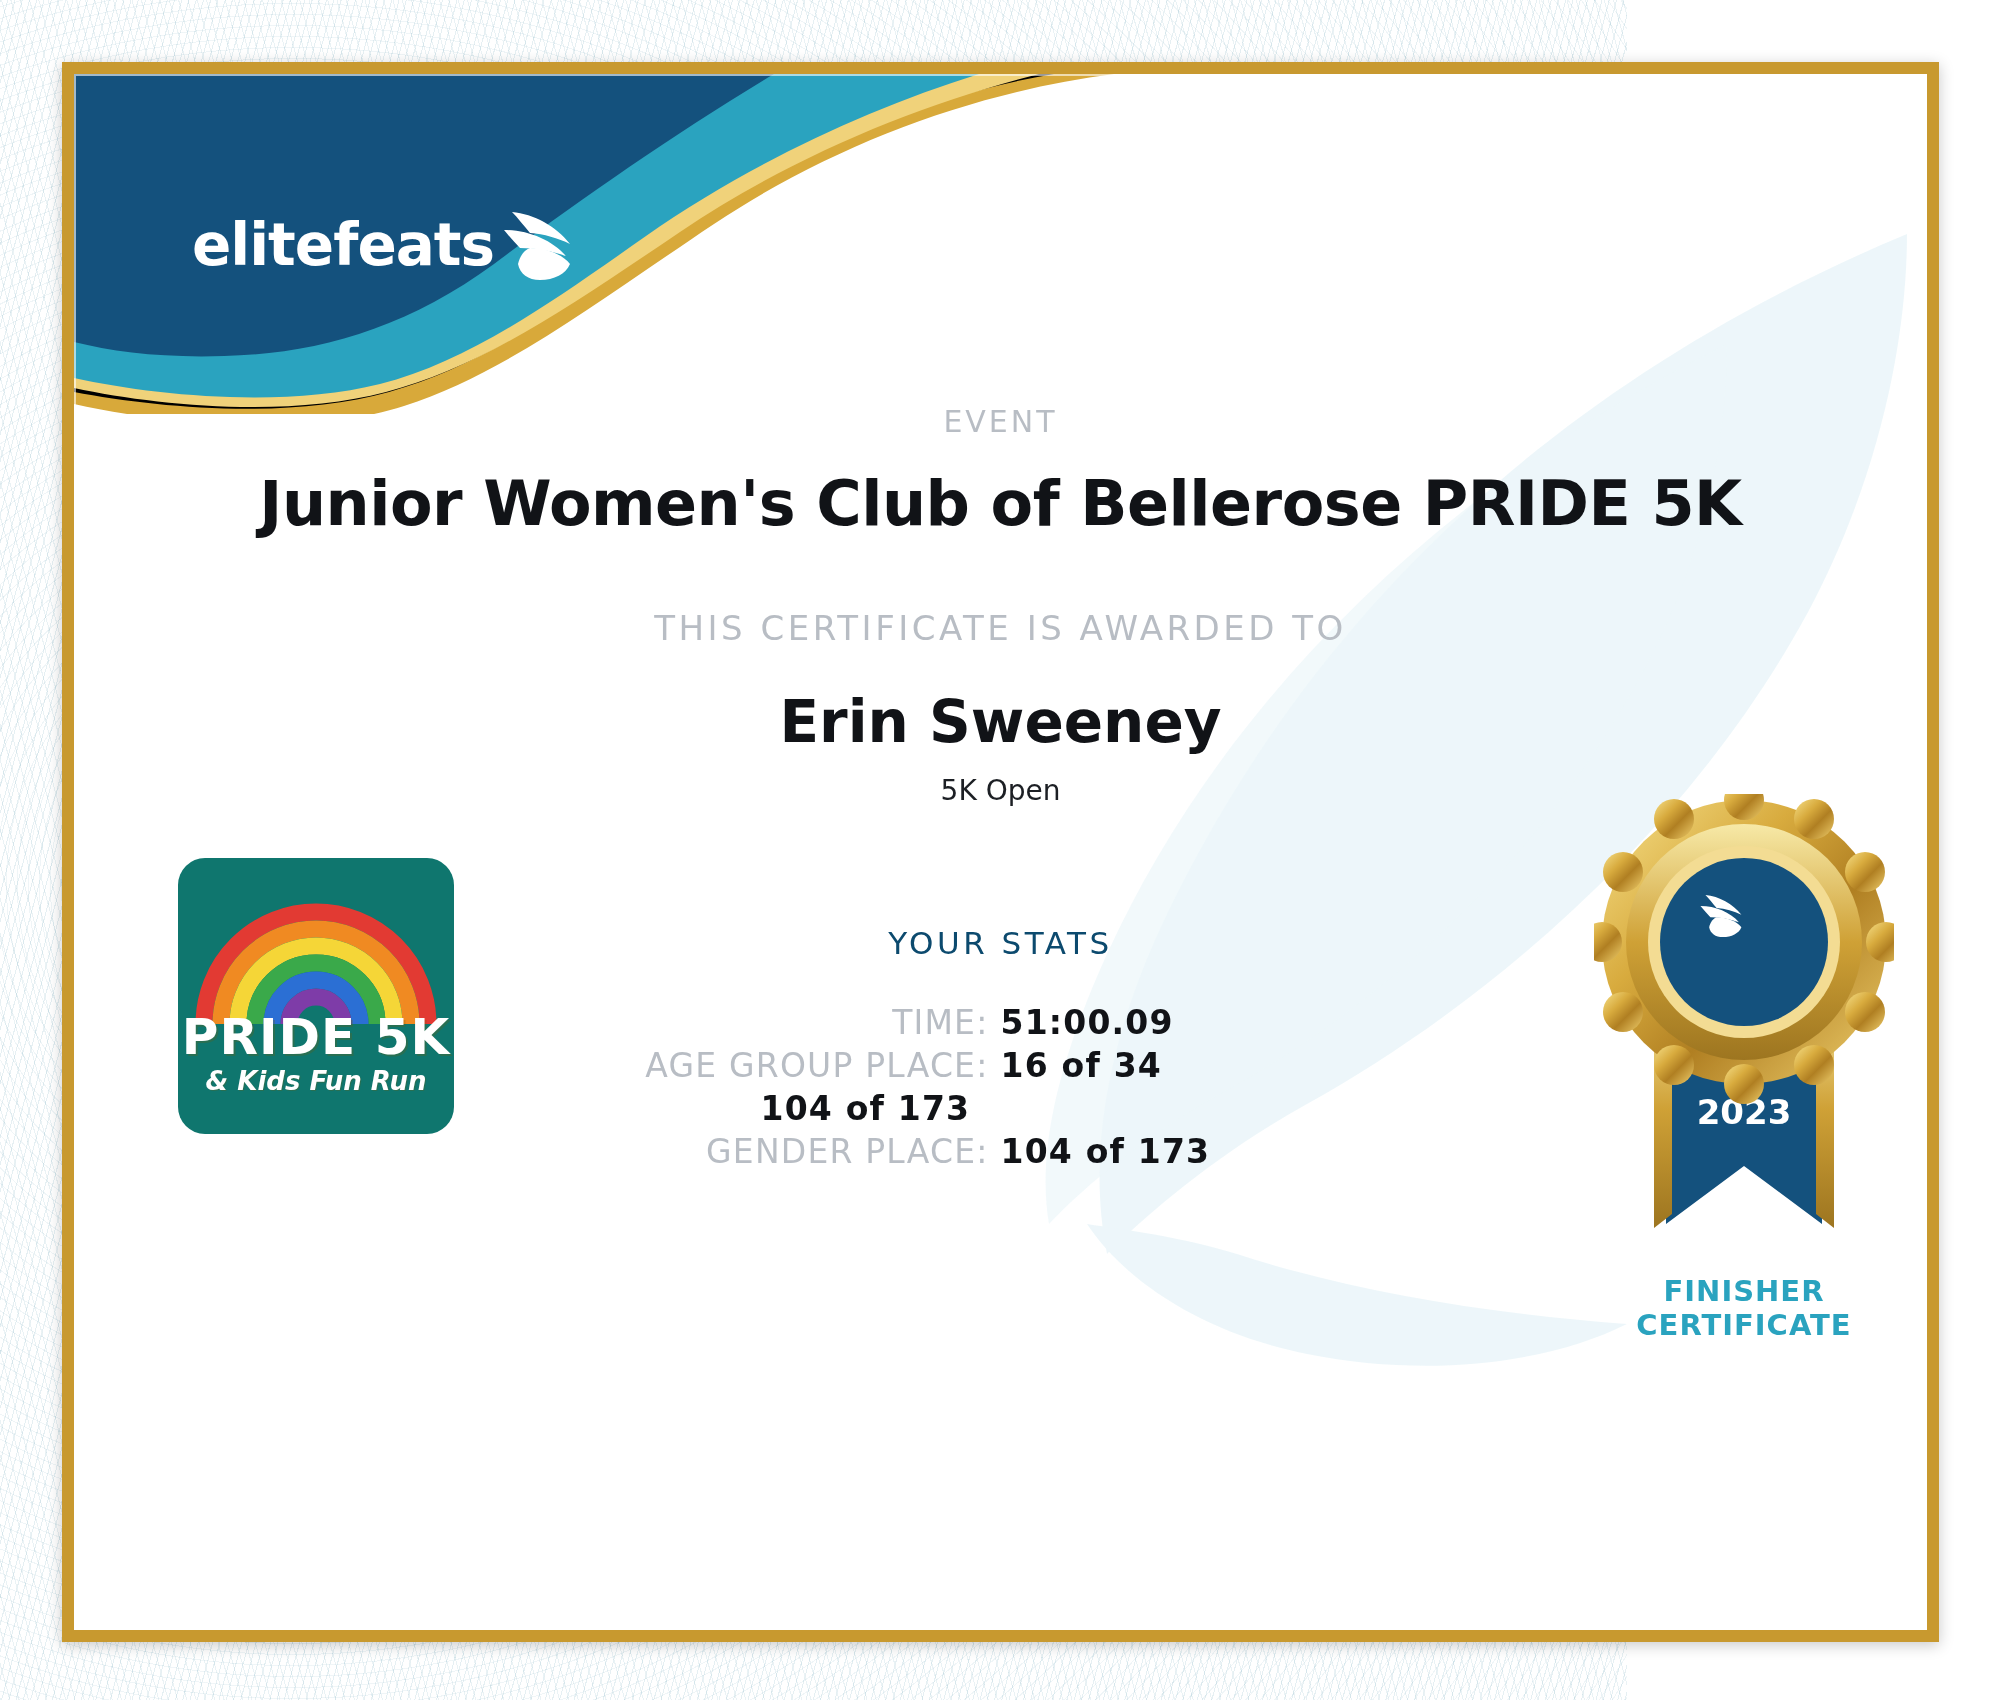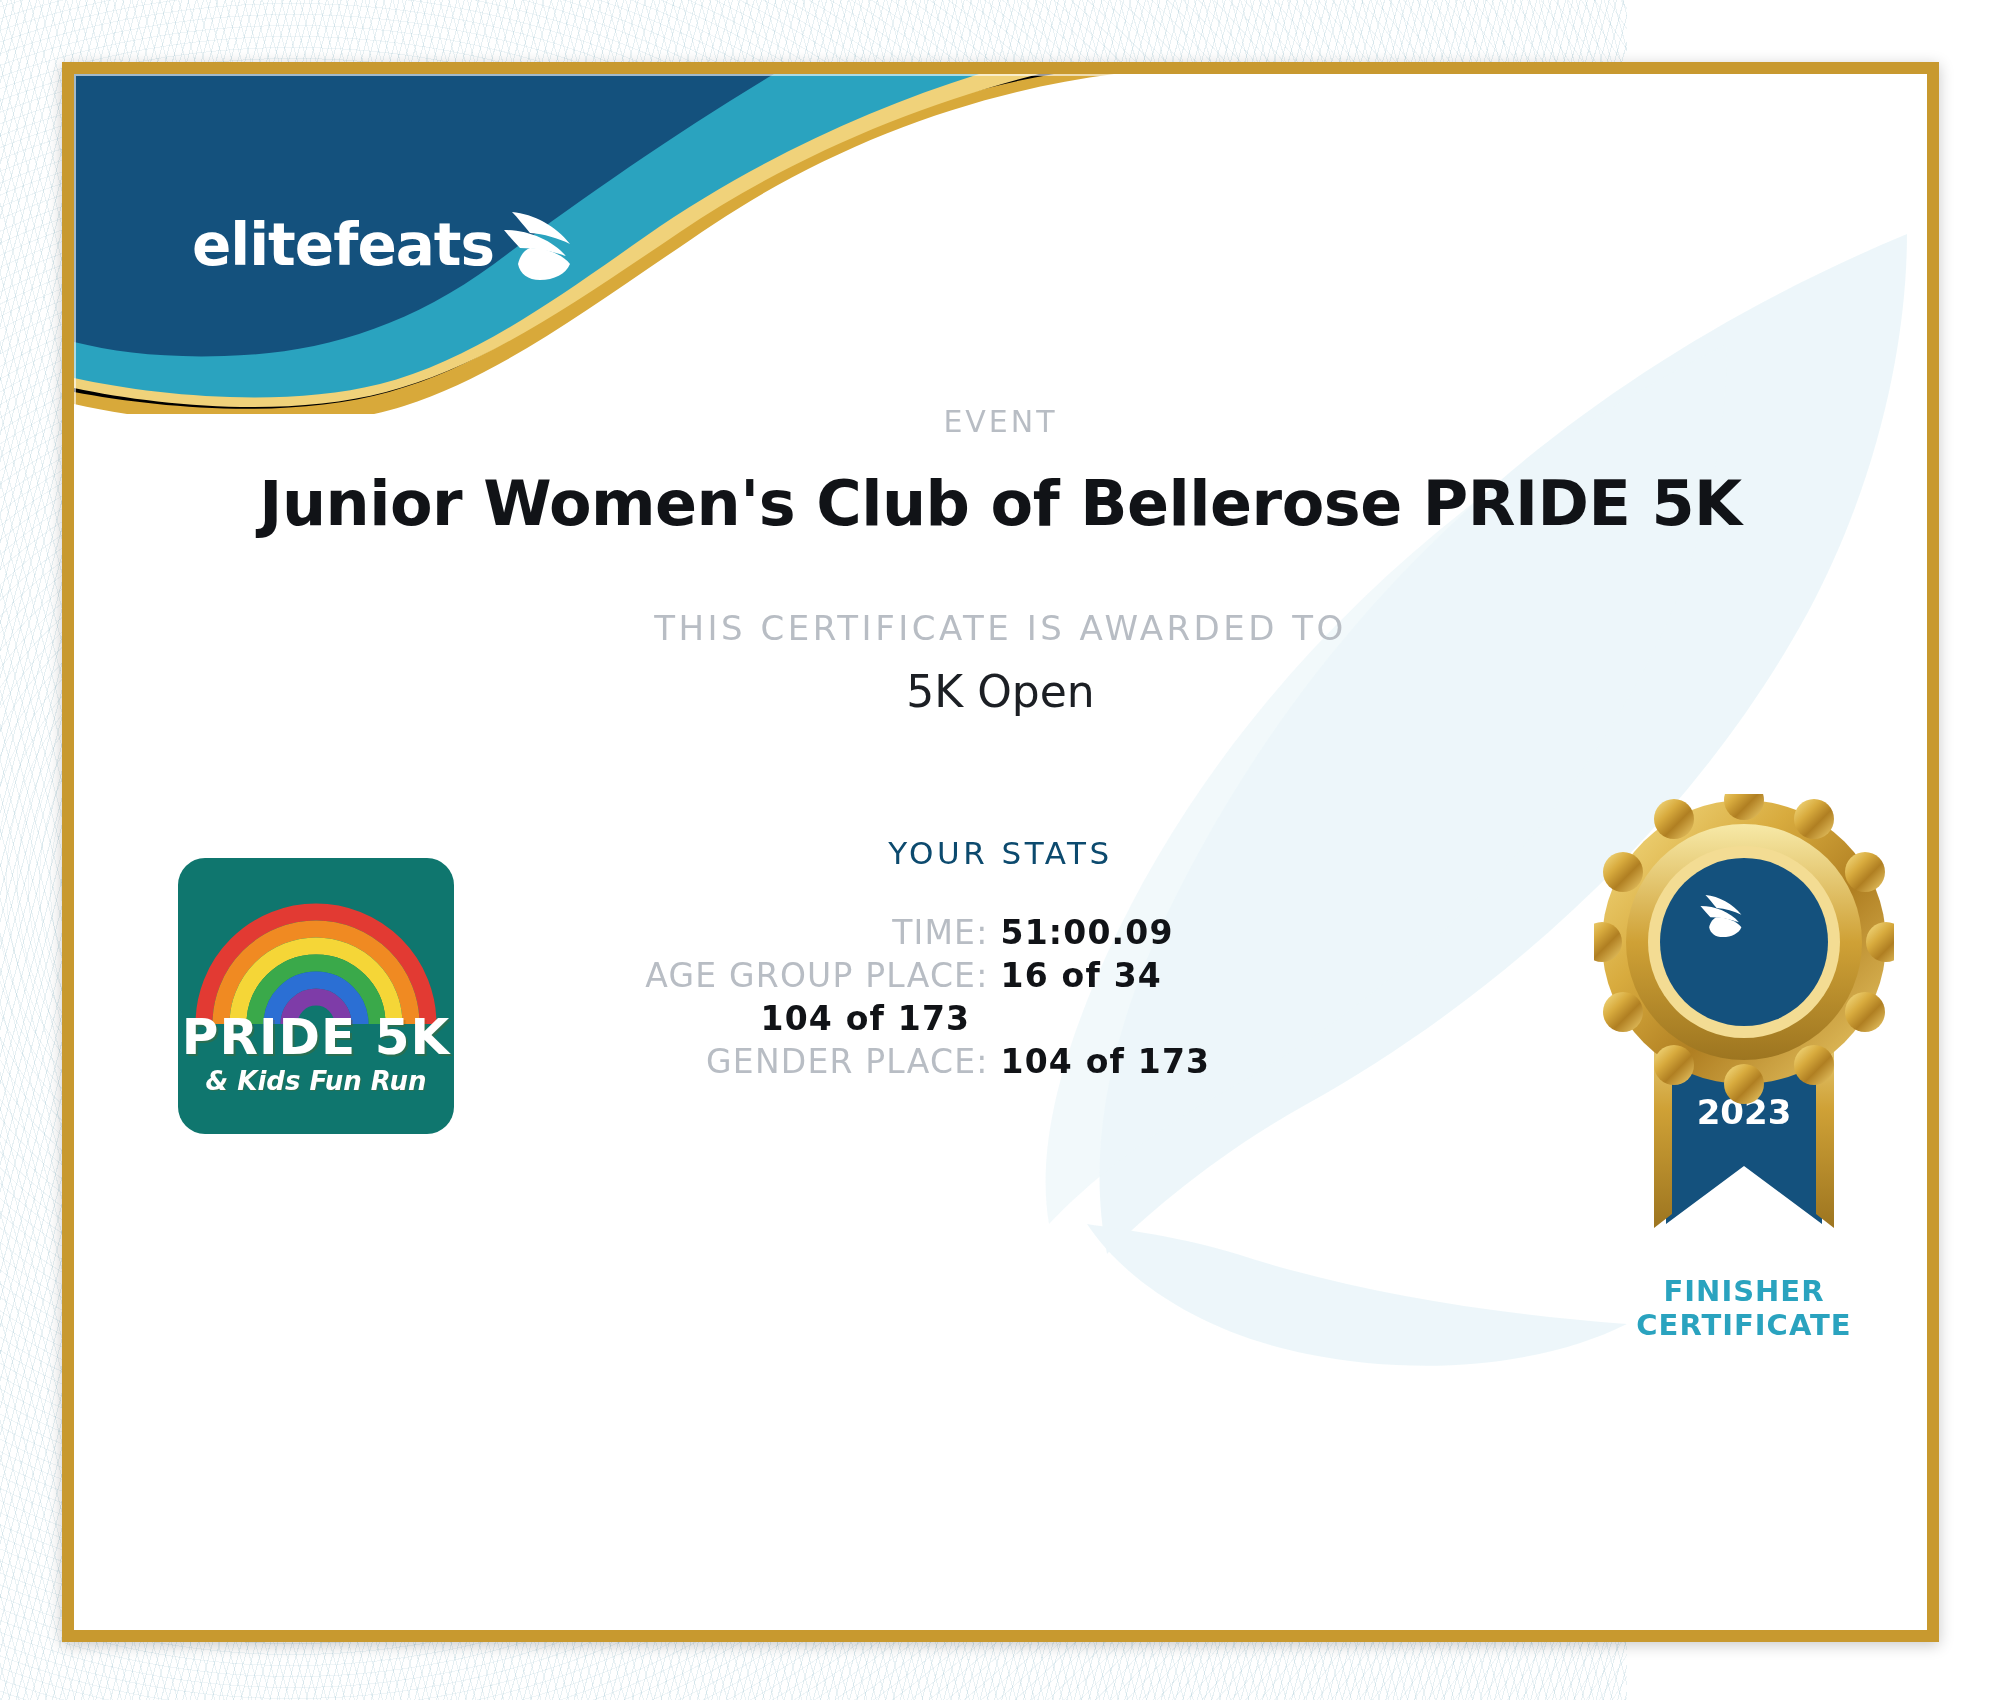--- a/index.html
+++ b/index.html
@@ -113,21 +113,21 @@
 
   .recipient {
     margin-top: 40px;
     font-size: 58px;
     font-weight: 700;
     color: #111317;
   }
 
   .division {
     margin-top: 18px;
-    font-size: 44px;
+    font-size: 28px;
     color: #1c1f24;
     font-weight: 400;
   }
 
   .stats-label {
     margin-top: 118px;
     color: #0c4a6e;
     font-size: 31px;
     letter-spacing: 3.5px;
     text-transform: uppercase;
@@ -245,20 +245,21 @@
         <path d="M4 26 C 28 26, 52 36, 66 52 C 52 47, 36 44, 20 44 C 14 38, 9 32, 4 26 Z" fill="#ffffff"></path>
         <path d="M30 44 C 46 44, 62 50, 70 60 C 66 70, 54 76, 40 76 C 28 76, 20 70, 18 60 C 20 52, 24 46, 30 44 Z" fill="#ffffff"></path>
       </svg>
     </div>
 
     <div class="content">
       <div class="label">EVENT</div>
       <div class="event-name">Junior Women's Club of Bellerose PRIDE 5K</div>
 
       <div class="awarded-label">THIS CERTIFICATE IS AWARDED TO</div>
+      <div class="recipient">Erin Sweeney</div>
       <div class="division">5K Open</div>
 
       <div class="stats-label">YOUR STATS</div>
 
       <div class="stats">
         <div class="stat-row">
           <span class="stat-key">TIME:</span>
           <span class="stat-val">51:00.09</span>
         </div>
         <div class="stat-row">

